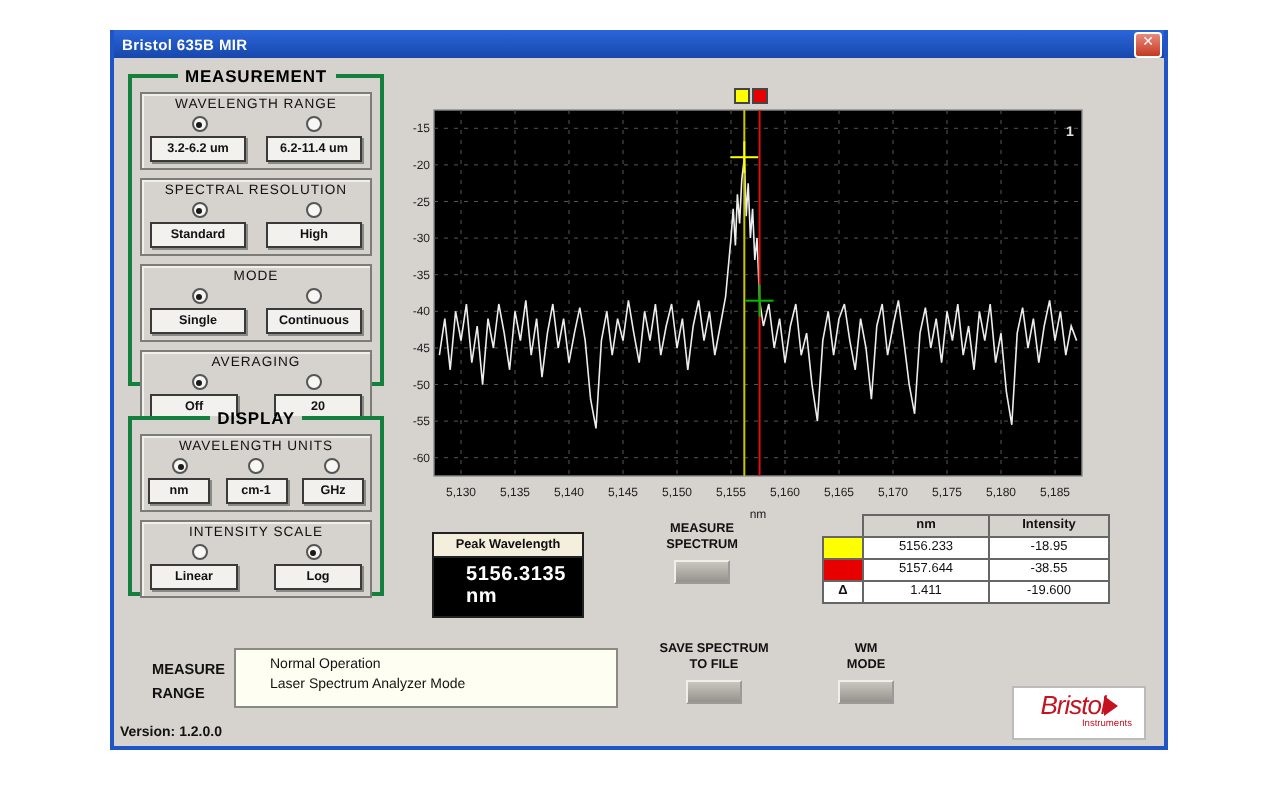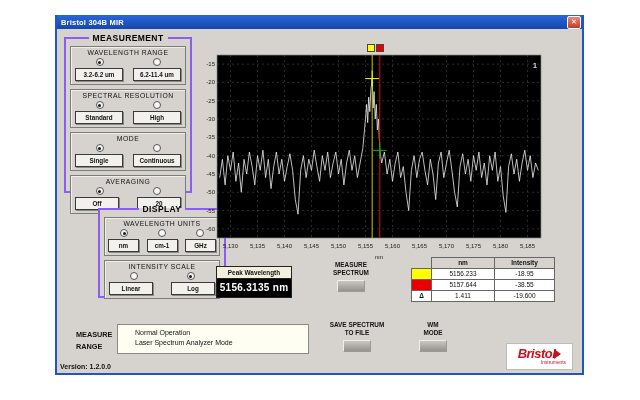--- a/index.html
+++ b/index.html
@@ -3,41 +3,41 @@
 <meta charset="utf-8">
 <style>
   html,body{margin:0;padding:0;background:#fff;}
   .page{position:relative;width:640px;height:400px;background:#fff;font-family:"Liberation Sans",sans-serif;overflow:hidden;}
   .window{position:absolute;left:55px;top:15px;width:529px;height:360px;border:2px solid #2055c8;border-top:none;background:#d6d3ce;box-sizing:border-box;}
   .titlebar{position:relative;height:14px;background:linear-gradient(#2b66d9,#1747ad);display:flex;align-items:center;}
   .titlebar .title{color:#fff;font-size:7.5px;font-weight:bold;padding-left:4px;letter-spacing:0.2px;}
   .closebtn{position:absolute;right:1px;top:1px;width:12px;height:11px;background:linear-gradient(#e98a7c,#c33a22);border:1px solid #fff;border-radius:2px;color:#fff;font-size:7px;line-height:10px;text-align:center;cursor:pointer;}
   .content{position:relative;width:100%;height:344px;}
 
-  fieldset.group{position:absolute;border:2px solid #8b5cf6;margin:0;padding:1px 2px 2px 2px;background:#d6d3ce;box-sizing:border-box;}
+  fieldset.group{position:absolute;border:2px solid #15803d;margin:0;padding:1px 2px 2px 2px;background:#d6d3ce;box-sizing:border-box;}
   fieldset.group legend{margin:0 auto;padding:0 4px;font-size:8.5px;font-weight:bold;letter-spacing:0.4px;color:#000;}
   .panel{border:1px solid #7d7d78;box-shadow:inset 1px 1px 0 #f0efec;background:#d6d3ce;margin:2px 2px 4px 2px;padding:1px 0 3px 0;}
   .panel-title{text-align:center;font-size:6.8px;letter-spacing:0.5px;color:#111;padding:1px 0 2px 0;}
   .radio-row{display:flex;justify-content:space-around;align-items:center;height:8px;}
   .radio{width:6px;height:6px;border-radius:50%;border:1px solid #555;background:#f6f6f4;display:inline-block;position:relative;cursor:pointer;}
   .radio.checked::after{content:"";position:absolute;left:1.5px;top:1.5px;width:3px;height:3px;border-radius:50%;background:#1a1a1a;}
   .btn-row{display:flex;justify-content:space-between;padding:2px 4px 0 4px;}
   .btn-row.three{padding:2px 3px 0 3px;}
   .ctl-btn{font-family:"Liberation Sans",sans-serif;font-size:6.3px;font-weight:bold;color:#111;background:#f2f1ee;border:1px solid #3a3a3a;box-shadow:1px 1px 0 #8a8a85;padding:2px 2px;min-width:48px;height:13px;box-sizing:border-box;cursor:pointer;}
   .ctl-btn.narrow{min-width:31px;}
   .ctl-btn.mid{min-width:44px;}
 
   .graph-wrap{position:absolute;left:142px;top:18px;width:396px;height:215px;}
   .handle{position:absolute;width:8px;height:8px;border:1px solid #444;box-sizing:border-box;cursor:ew-resize;}
   .handle.yellow{left:310px;top:15px;background:#ffff00;}
   .handle.red{left:319px;top:15px;background:#e80000;}
 
   .peak-box{position:absolute;left:159px;top:237px;width:74px;border:1px solid #222;background:#000;}
   .peak-box .peak-label{background:#f4eedc;border-bottom:1px solid #222;font-size:6.4px;font-weight:bold;text-align:center;padding:2px 0;color:#111;}
-  .peak-box .peak-value{color:#fff;font-size:10px;font-weight:bold;text-align:center;padding:3px 0 4px 0;letter-spacing:0.3px;}
+  .peak-box .peak-value{color:#fff;font-size:10px;font-weight:bold;padding:3px 0 4px 0;letter-spacing:0.3px;margin-left:16px;}
 
   .action{position:absolute;text-align:center;font-size:6.4px;font-weight:bold;color:#111;line-height:7.5px;}
   .action .push{display:block;margin:4px auto 0 auto;width:26px;height:10px;background:linear-gradient(#c9c6bf,#96938c);border:1px outset #efeeea;cursor:pointer;}
 
   .mtable{position:absolute;left:354px;top:228px;border-collapse:collapse;}
   .mtable td,.mtable th{border:1px solid #666;font-size:6.5px;padding:0;height:10px;text-align:center;background:#fff;color:#111;}
   .mtable th{background:#d6d3ce;font-weight:bold;height:9px;}
   .mtable .swcol{width:19px;}
   .mtable .nmcol{width:62px;}
   .mtable .incol{width:59px;}
@@ -46,31 +46,31 @@
   .mtable td.sw-delta{background:#fff;font-weight:bold;}
   .mtable td.hblank{border:none;background:transparent;}
 
   .sys-label{position:absolute;left:19px;top:300px;font-size:7.3px;font-weight:bold;line-height:12px;color:#111;}
   .status-box{position:absolute;left:60px;top:295px;width:192px;height:30px;background:#fffef2;border:1px solid #8a8a85;box-sizing:border-box;}
   .status-box div{font-size:7px;color:#111;padding-left:17px;margin-top:3.5px;}
 
   .version{position:absolute;left:3px;top:334px;font-size:7px;font-weight:bold;color:#111;}
 
   .logo{position:absolute;left:449px;top:314px;width:67px;height:27px;background:#fff;border:1px solid #bbb;box-sizing:border-box;text-align:center;}
-  .logo .brand{font-size:13px;font-weight:bold;font-style:italic;color:#c41220;line-height:15px;letter-spacing:-0.5px;}
+  .logo .brand{font-size:13px;font-weight:normal;font-style:italic;color:#c41220;line-height:15px;letter-spacing:-0.5px;}
   .logo .arrow{display:inline-block;width:0;height:0;border-left:7px solid #c41220;border-top:5px solid transparent;border-bottom:5px solid transparent;margin-left:-1px;vertical-align:middle;}
   .logo .sub{font-size:4.8px;color:#c41220;text-align:right;padding-right:6px;margin-top:-2px;}
 </style>
 </head>
 <body>
 
 <div class="page">
   <div class="window">
     <div class="titlebar">
-      <span class="title">Bristol 304B MIR</span>
+      <span class="title">Bristol 635B MIR</span>
       <span class="closebtn"><span>✕</span></span>
     </div>
     <div class="content">
 
       <fieldset class="group" style="left:7px;top:4px;width:128px;height:160px;">
         <legend>MEASUREMENT</legend>
 
         <div class="panel">
           <div class="panel-title">WAVELENGTH RANGE</div>
           <div class="radio-row">
@@ -113,21 +113,21 @@
             <span class="radio checked"></span>
             <span class="radio"></span>
           </div>
           <div class="btn-row">
             <button class="ctl-btn mid">Off</button>
             <button class="ctl-btn mid">20</button>
           </div>
         </div>
       </fieldset>
 
-      <fieldset class="group" style="left:7px;top:175px;width:128px;height:94px;margin-left:34px;">
+      <fieldset class="group" style="left:7px;top:175px;width:128px;height:94px;">
         <legend>DISPLAY</legend>
 
         <div class="panel">
           <div class="panel-title">WAVELENGTH UNITS</div>
           <div class="radio-row">
             <span class="radio checked"></span>
             <span class="radio"></span>
             <span class="radio"></span>
           </div>
           <div class="btn-row three">

